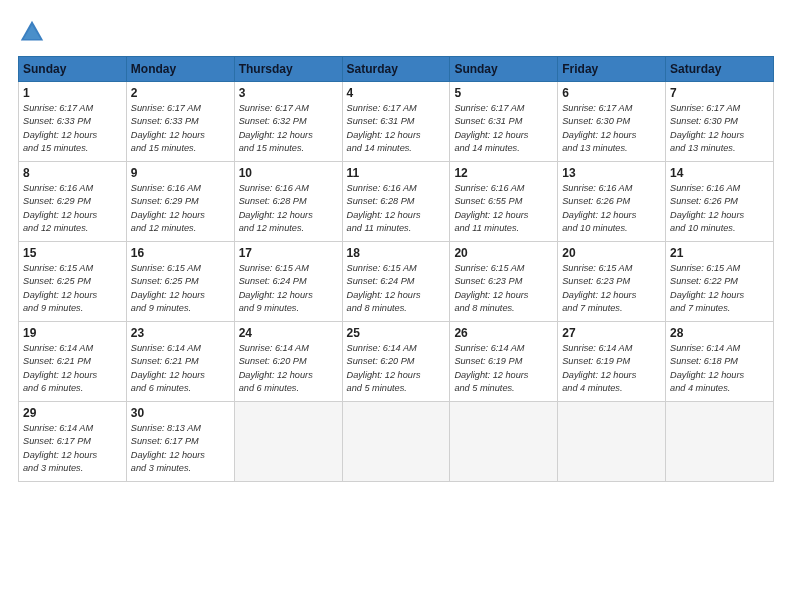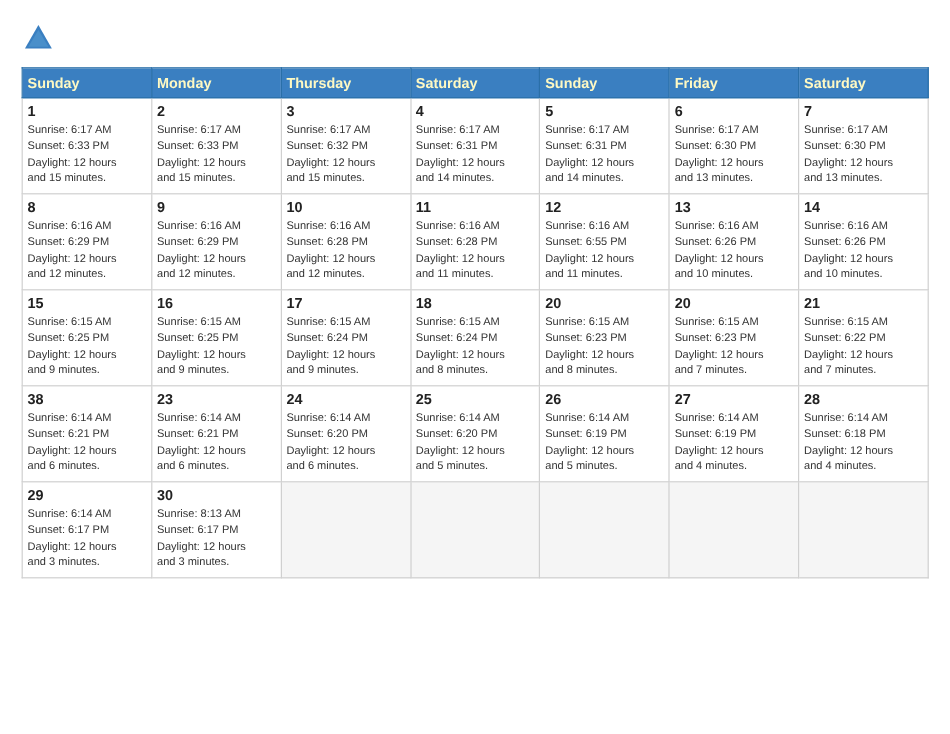--- a/index.html
+++ b/index.html
@@ -59,21 +59,21 @@
       color: #444;
       margin-top: 2px;
     }
     .calendar-table {
       width: 100%;
       border-collapse: collapse;
       table-layout: fixed;
     }
     .calendar-table th {
       background: #3a7fc1;
-      color: #fef9c3;
+      color: #0f172a;
       font-size: 12px;
       font-weight: bold;
       padding: 5px 4px;
       text-align: left;
       border: 1px solid #2a6fa8;
     }
     .calendar-table td {
       vertical-align: top;
       border: 1px solid #d0d0d0;
       padding: 4px 4px 3px 4px;
@@ -87,20 +87,21 @@
     }
     .day-num {
       font-size: 12px;
       font-weight: bold;
       color: #222;
       display: block;
       margin-bottom: 2px;
     }
     .cell-text {
       line-height: 1.45;
+      font-style: italic;
     }
   </style>
 </head>
 <body>
 
 <div class="page">
   <div class="header">
     <div class="logo">
       <svg class="logo-icon" viewBox="0 0 40 40">
         <polygon points="20,4 36,32 4,32" fill="#3a7fc1"></polygon>
@@ -320,21 +321,21 @@
             <div class="cell-text">
               <div>Sunrise: 6:15 AM</div>
               <div>Sunset: 6:22 PM</div>
               <div>Daylight: 12 hours</div>
               <div>and 7 minutes.</div>
             </div>
           </td>
         </tr>
         <tr>
           <td>
-            <span class="day-num">38</span>
+            <span class="day-num">19</span>
             <div class="cell-text">
               <div>Sunrise: 6:14 AM</div>
               <div>Sunset: 6:21 PM</div>
               <div>Daylight: 12 hours</div>
               <div>and 6 minutes.</div>
             </div>
           </td>
           <td>
             <span class="day-num">23</span>
             <div class="cell-text">

